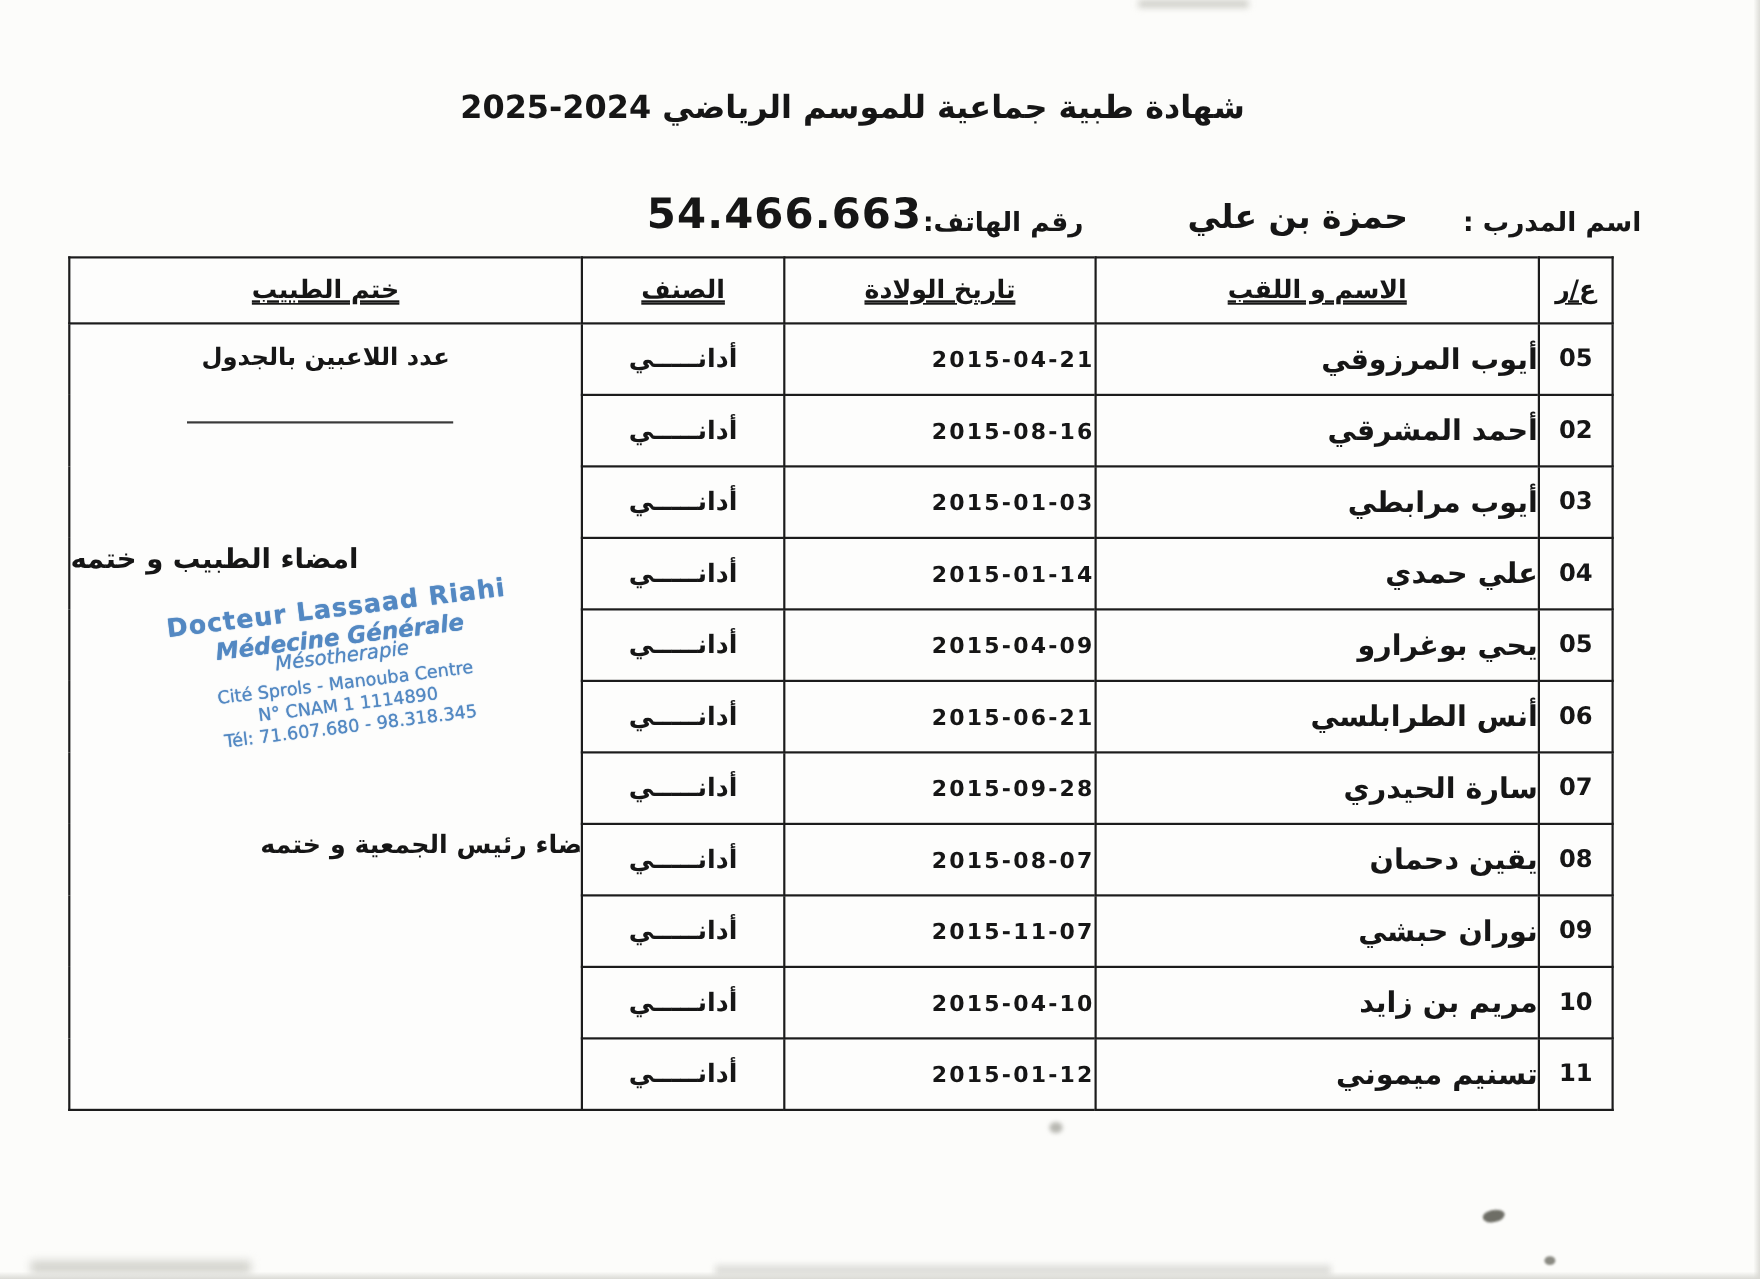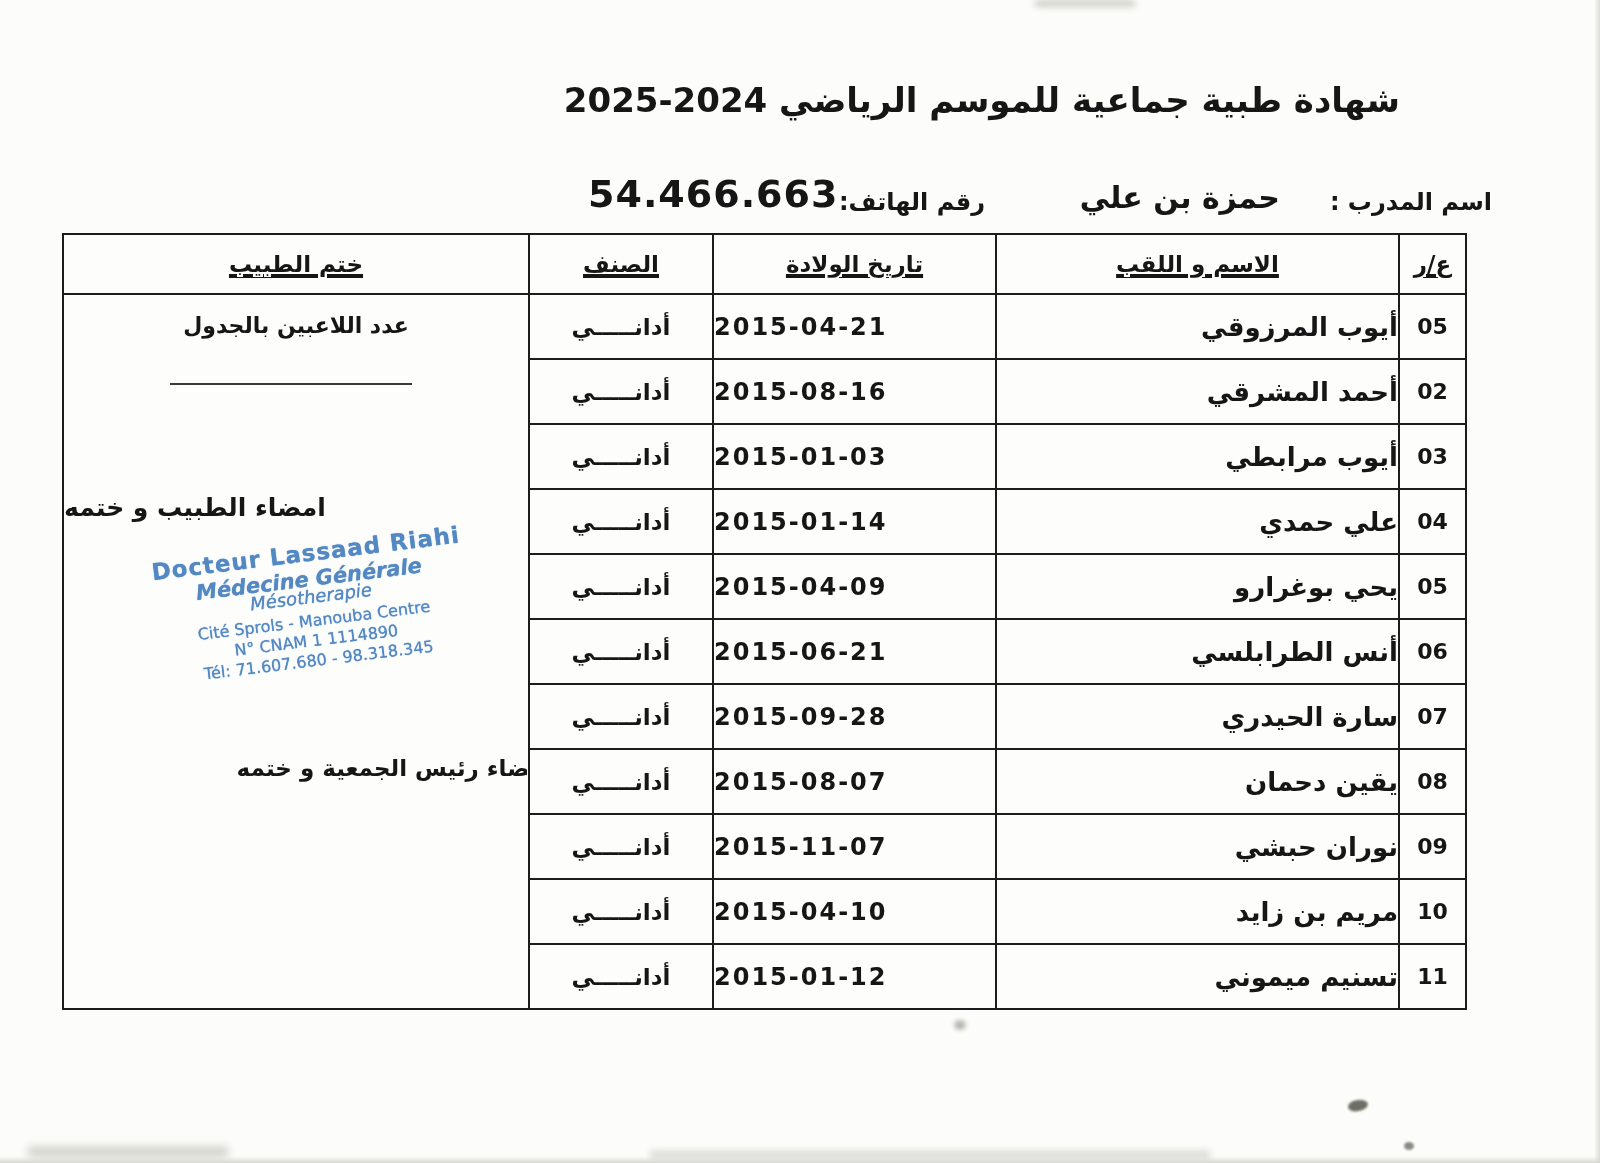--- a/index.html
+++ b/index.html
@@ -9,22 +9,22 @@
     font-family:"DejaVu Sans", sans-serif;
     color:#161616;
   }
   .page{position:absolute;inset:0;background:#fcfcfa;}
 
   
   .org-wrap{position:absolute;top:36px;right:106px;direction:rtl;display:flex;align-items:flex-end;}
   .org-text{font-size:27px;font-weight:bold;border-bottom:3px solid #141414;padding:0 2px 3px 6px;white-space:nowrap;}
   .org-line-ext{width:262px;height:0;border-bottom:3px solid #141414;margin-bottom:0;}
 
-  .doc-title{position:absolute;top:80px;left:150px;width:1250px;text-align:right;direction:rtl;
-    font-size:34px;font-weight:bold;white-space:nowrap;}
+  .doc-title{position:absolute;top:80px;left:150px;width:1250px;text-align:center;direction:rtl;
+    font-size:29px;font-weight:bold;white-space:nowrap;}
 
   .assoc-line{position:absolute;top:134px;right:106px;direction:rtl;font-size:24px;font-weight:bold;white-space:nowrap;}
 
   .coach-label{position:absolute;top:188px;right:108px;direction:rtl;font-size:24px;font-weight:bold;white-space:nowrap;}
   .coach-name{position:absolute;top:180px;right:320px;direction:rtl;font-size:30px;font-weight:bold;white-space:nowrap;}
   .phone-label{position:absolute;top:188px;right:615px;direction:rtl;font-size:24px;font-weight:bold;white-space:nowrap;}
   .phone-number{position:absolute;top:172px;left:588px;font-size:38px;font-weight:bold;letter-spacing:1px;white-space:nowrap;}
 
   
   .doc-table{
@@ -32,21 +32,21 @@
     border-collapse:collapse;direction:rtl;table-layout:fixed;
     background:#fdfdfc;
   }
   .doc-table th,.doc-table td{border:2px solid #1c1c1c;padding:0;overflow:hidden;}
   .doc-table th{height:58px;font-size:23px;font-weight:bold;text-align:center;vertical-align:middle;text-decoration:underline;}
   .doc-table th span{text-decoration:underline;text-underline-offset:4px;}
   .doc-table td{height:63px;vertical-align:middle;}
 
   td.c-num{text-align:center;font-size:22px;font-weight:bold;}
   td.c-name{font-size:26px;font-weight:bold;}
-  td.c-dob{text-align:left;font-size:24px;font-weight:bold;direction:ltr;letter-spacing:2px;margin-top:28px;}
+  td.c-dob{text-align:right;font-size:20px;font-weight:bold;direction:ltr;letter-spacing:2px;margin-top:28px;}
   td.c-cat{text-align:center;font-size:23px;font-weight:bold;}
 
   td.c-stamp{vertical-align:top;position:relative;border-radius:16px;}
 
   
   .players-label{position:absolute;top:18px;left:0;width:100%;text-align:center;direction:rtl;
     font-size:22px;font-weight:bold;}
   .count-line{position:absolute;top:88px;left:106px;width:242px;border-bottom:2px solid #3a3a3a;}
   .doctor-sign-label{position:absolute;top:198px;left:0;width:100%;text-align:left;direction:rtl;
     font-size:25px;font-weight:bold;}

